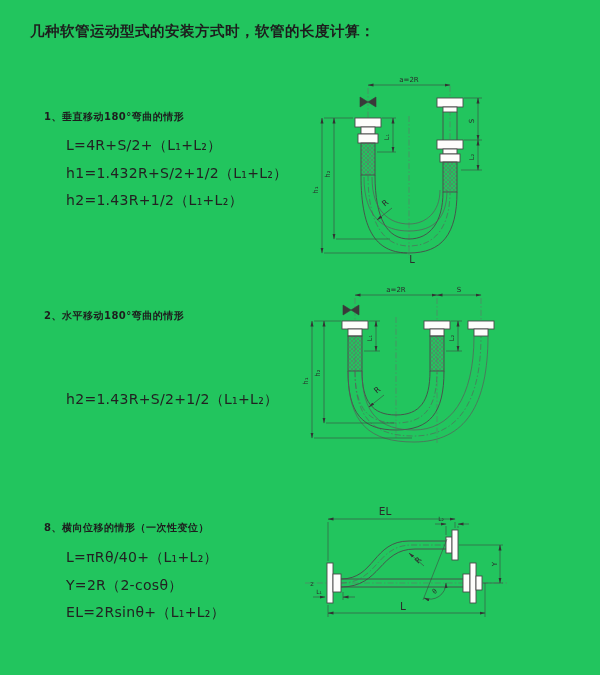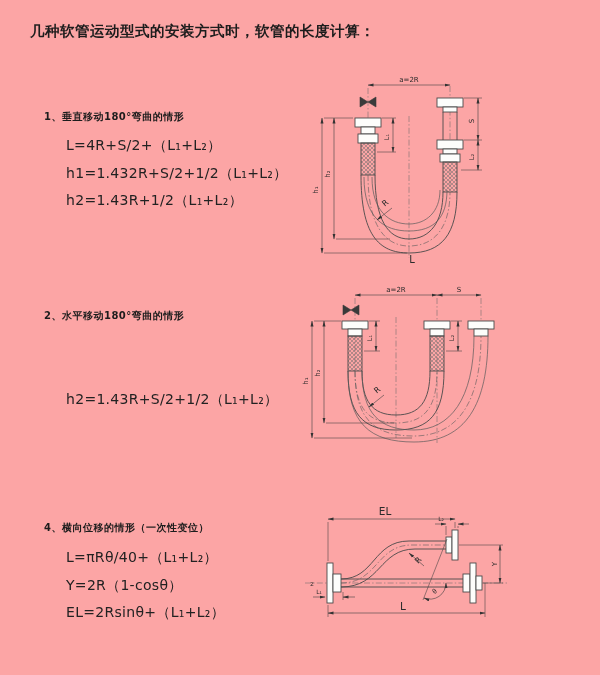--- a/index.html
+++ b/index.html
@@ -1,18 +1,18 @@
 <!DOCTYPE html>
 <html><head>
 <meta charset="utf-8">
 <style>
   html,body{margin:0;padding:0;background:#e8e8e8;}
   .page{
     position:relative;width:600px;height:675px;margin:0 auto;
-    background:#fca5a5;overflow:hidden;
+    background:#22c55e;overflow:hidden;
     font-family:"DejaVu Sans","Liberation Sans",sans-serif;
     color:#1d1d1d;
     text-align:center;
   }
   .doc-title{
     position:absolute;left:30px;top:22px;
     font-size:14.5px;font-weight:bold;letter-spacing:0.5px;
   }
   .sec-heading{
     position:absolute;left:44px;
@@ -222,23 +222,23 @@
       <line class="dim" x1="26" y1="38" x2="26" y2="140" marker-start="url(#m2)" marker-end="url(#m2)"></line>
       <text x="22" y="90" font-size="7" text-anchor="middle" transform="rotate(-90 22 90)">h₂</text>
     </g>
 
     <g>
       <line class="dim" x1="86" y1="112" x2="71" y2="124" marker-end="url(#m2)"></line>
       <text x="81" y="109" font-size="8" text-anchor="middle" transform="rotate(-40 81 109)">R</text>
     </g>
   </svg>
 
-  <div class="sec-heading" style="top:521px">4、横向位移的情形（一次性变位）</div>
+  <div class="sec-heading" style="top:521px">8、横向位移的情形（一次性变位）</div>
   <div class="formula" style="top:549px">L=πRθ/40+（L₁+L₂）</div>
-  <div class="formula" style="top:577px">Y=2R（1-cosθ）</div>
+  <div class="formula" style="top:577px">Y=2R（2-cosθ）</div>
   <div class="formula" style="top:604px">EL=2Rsinθ+（L₁+L₂）</div>
 
   <svg style="left:297px;top:496px" width="300" height="135" viewBox="0 0 300 135">
     <defs>
       <marker id="m3" viewBox="0 0 12 8" refX="11" refY="4" markerWidth="10" markerHeight="7" orient="auto-start-reverse">
         <path d="M0,1 L12,4 L0,7 z" fill="#333"></path>
       </marker>
     </defs>
 
     <line class="cline" x1="8" y1="87" x2="210" y2="87"></line>

